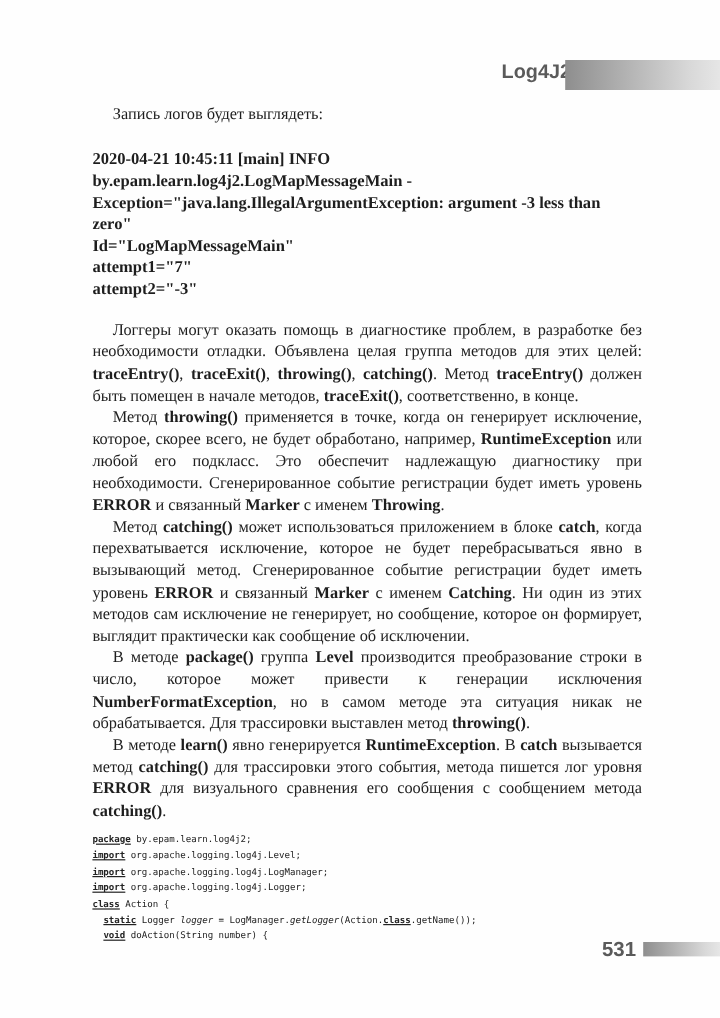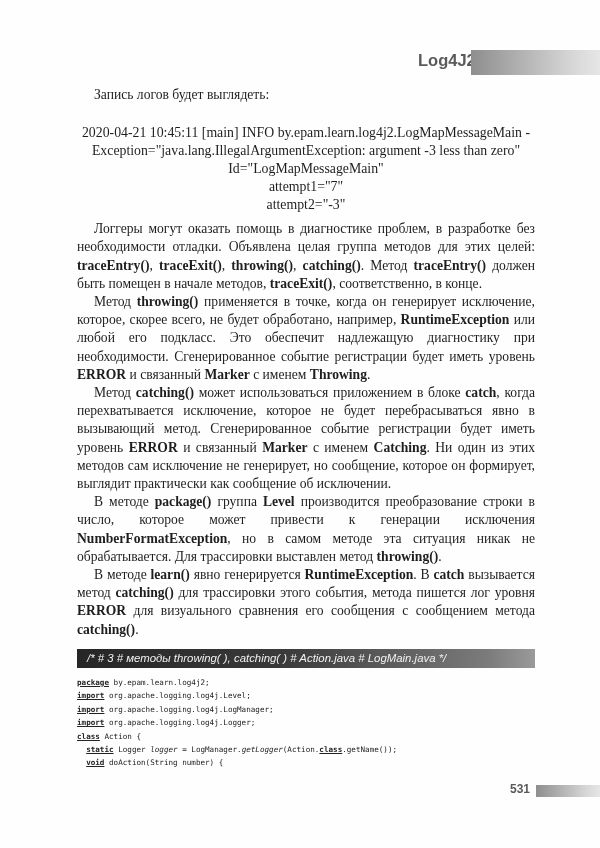--- a/index.html
+++ b/index.html
@@ -10,31 +10,31 @@
   .header-title {
     position:absolute; left:418px; top:51px; width:52px; text-align:right;
     font-family:"Liberation Sans", sans-serif; font-weight:bold; font-size:16.5px; color:#5a5a5a;
   }
   .header-bar {
     position:absolute; left:471px; top:50px; width:129px; height:25px;
     background:linear-gradient(to right,#8e8e8e,#d8d8d8 80%,#e6e6e6);
   }
   .page-num {
     position:absolute; left:496px; top:782px; width:34px; text-align:right;
-    font-family:"Liberation Sans", sans-serif; font-weight:bold; font-size:12px; color:#5a5a5a;
+    font-family:"Liberation Sans", sans-serif; font-weight:bold; font-size:17px; color:#5a5a5a;
   }
   .page-bar {
     position:absolute; left:536px; top:785px; width:64px; height:12px;
     background:linear-gradient(to right,#8e8e8e,#d8d8d8 80%,#e6e6e6);
   }
   .content { position:absolute; left:77px; top:86px; width:458px; }
   p { margin:0; font-size:13.6px; line-height:18.2px; text-align:justify; }
   .indent { text-indent:17px; }
   .intro { margin-bottom:20px; }
-  .log { font-weight:normal; font-size:13.8px; line-height:18px; margin-bottom:6px; white-space:pre-line; text-align:center; }
+  .log { font-weight:bold; font-size:13.8px; line-height:18px; margin-bottom:16px; white-space:pre-line; text-align:left; }
   b { font-weight:bold; }
   .code-banner {
     margin-top:10px; height:19px; line-height:19px;
     background:linear-gradient(to right,#262626 0%,#3a3a3a 45%,#7c7c7c 90%,#9a9a9a 100%);
     color:#f2f2f2; font-family:"Liberation Sans", sans-serif; font-style:italic; font-size:11.4px;
     padding-left:10px; width:448px;
   }
   .code {
     margin-top:8px; font-family:"DejaVu Sans Mono", monospace; font-size:7.6px; line-height:13.4px;
     color:#222; white-space:pre;
@@ -61,19 +61,18 @@
   <p class="indent"><span>Логгеры могут оказать помощь в диагностике проблем, в разработке без необходимости отладки. Объявлена целая группа методов для этих целей: </span><b>traceEntry()</b><span>, </span><b>traceExit()</b><span>, </span><b>throwing()</b><span>, </span><b>catching()</b><span>. Метод </span><b>traceEntry()</b><span> должен быть помещен в начале методов, </span><b>traceExit()</b><span>, соответственно, в конце.</span></p>
 
   <p class="indent"><span>Метод </span><b>throwing()</b><span> применяется в точке, когда он генерирует исключение, которое, скорее всего, не будет обработано, например, </span><b>RuntimeException</b><span> или любой его подкласс. Это обеспечит надлежащую диагностику при необходимости. Сгенерированное событие регистрации будет иметь уровень </span><b>ERROR</b><span> и связанный </span><b>Marker</b><span> с именем </span><b>Throwing</b><span>.</span></p>
 
   <p class="indent"><span>Метод </span><b>catching()</b><span> может использоваться приложением в блоке </span><b>catch</b><span>, когда перехватывается исключение, которое не будет перебрасываться явно в вызывающий метод. Сгенерированное событие регистрации будет иметь уровень </span><b>ERROR</b><span> и связанный </span><b>Marker</b><span> с именем </span><b>Catching</b><span>. Ни один из этих методов сам исключение не генерирует, но сообщение, которое он формирует, выглядит практически как сообщение об исключении.</span></p>
 
   <p class="indent"><span>В методе </span><b>package()</b><span> группа </span><b>Level</b><span> производится преобразование строки в число, которое может привести к генерации исключения </span><b>NumberFormatException</b><span>, но в самом методе эта ситуация никак не обрабатывается. Для трассировки выставлен метод </span><b>throwing()</b><span>.</span></p>
 
   <p class="indent"><span>В методе </span><b>learn()</b><span> явно генерируется </span><b>RuntimeException</b><span>. В </span><b>catch</b><span> вызывается метод </span><b>catching()</b><span> для трассировки этого события, метода пишется лог уровня </span><b>ERROR</b><span> для визуального сравнения его сообщения с сообщением метода </span><b>catching()</b><span>.</span></p>
 
-  <div class="code-banner">/* # 3 # методы throwing( ), catching( ) # Action.java # LogMain.java */</div>
 
   <div class="code"><div><span class="kw">package</span><span> by.epam.learn.log4j2;</span></div><div><span class="kw">import</span><span> org.apache.logging.log4j.Level;</span></div><div><span class="kw">import</span><span> org.apache.logging.log4j.LogManager;</span></div><div><span class="kw">import</span><span> org.apache.logging.log4j.Logger;</span></div><div><span class="kw">class</span><span> Action {</span></div><div><span>  </span><span class="kw">static</span><span> Logger </span><span class="it">logger</span><span> = LogManager.</span><span class="it">getLogger</span><span>(Action.</span><span class="kw">class</span><span>.getName());</span></div><div><span>  </span><span class="kw">void</span><span> doAction(String number) {</span></div></div>
 </div>
 
 <div class="page-num">531</div>
 <div class="page-bar"></div>
 
 </body></html>

